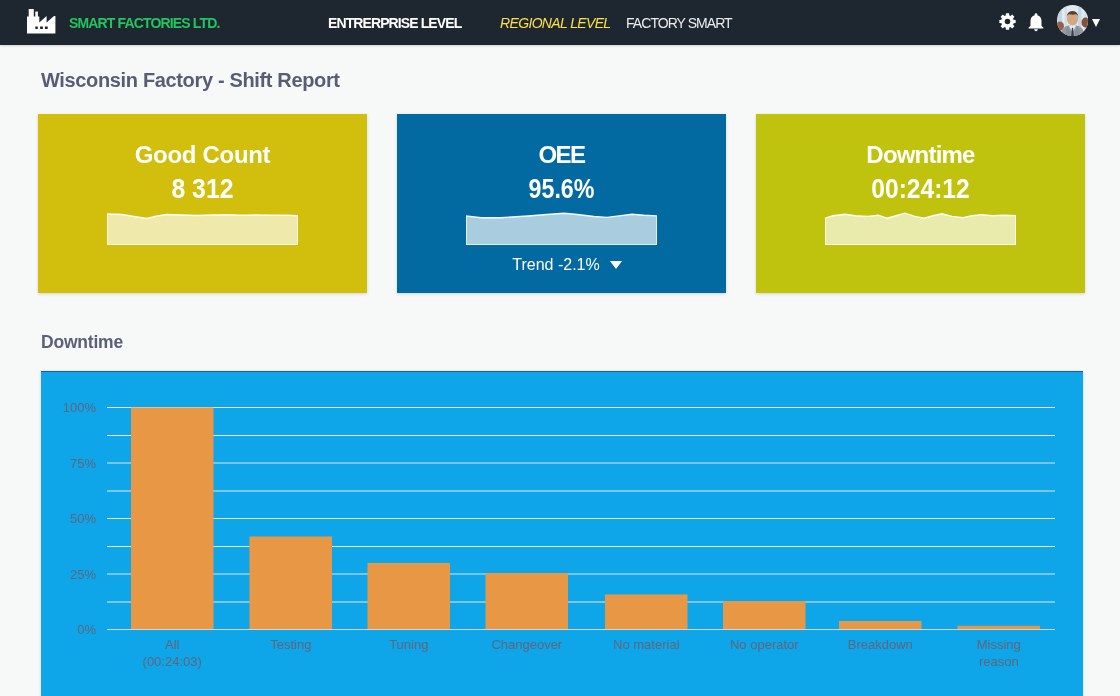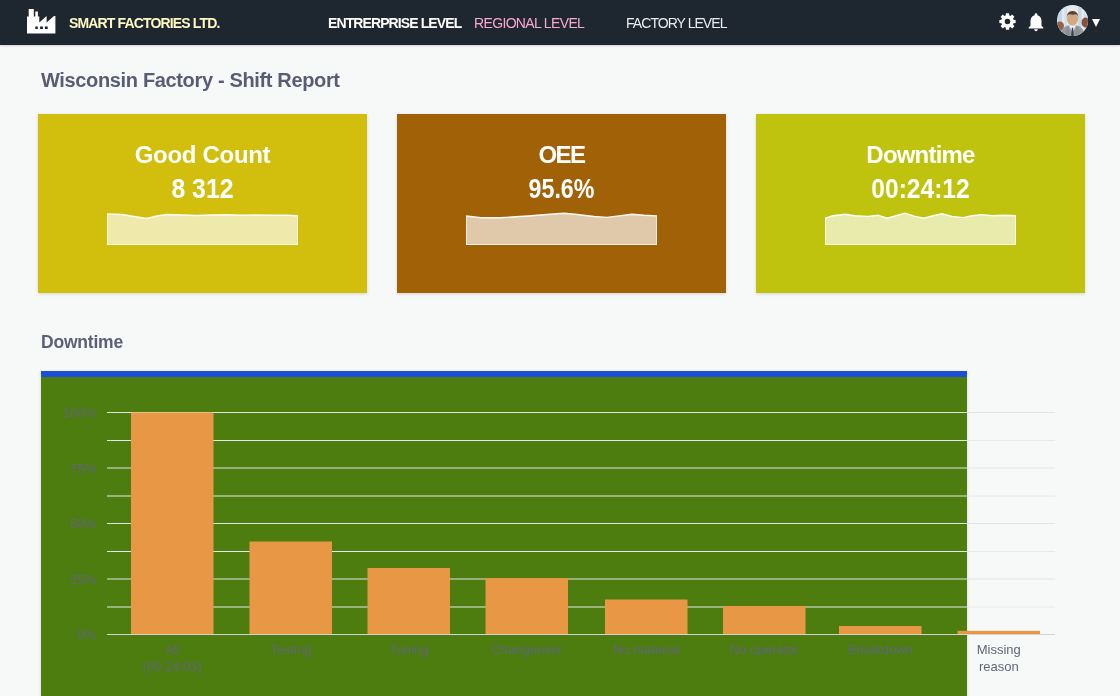--- a/index.html
+++ b/index.html
@@ -3,66 +3,66 @@
 <meta charset="utf-8">
 <style>
   * { margin:0; padding:0; box-sizing:border-box; }
   html,body { width:1120px; height:696px; overflow:hidden; }
   body { font-family:"Liberation Sans", sans-serif; background:#F7F9F9; position:relative; }
 
   
   .hdr { position:absolute; left:0; top:0; width:1120px; height:45px; background:#1E2630;
          box-shadow:0 1px 2px rgba(0,0,0,0.15); }
   .logo { position:absolute; left:27px; top:9px; }
-  .brand { position:absolute; left:69px; top:0; height:45px; line-height:46px; color:#fef9c3;
+  .brand { position:absolute; left:69px; top:0; height:45px; line-height:46px; color:#22c55e;
            font-size:14px; font-weight:bold; letter-spacing:-0.85px; }
   .nav { position:absolute; top:0; height:45px; line-height:46px; color:#fff; font-size:14px; letter-spacing:-0.65px; }
   .nav.b { font-weight:bold; }
   .hicon { position:absolute; top:0; }
   .caret-h { position:absolute; left:1092px; top:18.5px; width:0; height:0;
              border-left:4px solid transparent; border-right:4px solid transparent;
              border-top:8px solid #fff; }
 
   
   .h1 { position:absolute; left:41px; top:69px; font-size:20px; font-weight:bold; color:#595C74;
         letter-spacing:-0.35px; }
 
   
   .card { position:absolute; top:114px; width:329px; height:179px; color:#fff; text-align:center;
           box-shadow:0 1px 3px rgba(0,0,0,0.15); }
   .c1 { left:38px;  background:#D2BE0D; }
-  .c2 { left:397px; background:#a16207; }
+  .c2 { left:397px; background:#0369a1; }
   .c3 { left:756px; background:#BFC30E; }
   .ct { position:absolute; left:0; width:100%; top:27px; font-size:24px; font-weight:bold; letter-spacing:-0.3px; }
   .cn { position:absolute; left:0; width:100%; top:60px; font-size:27px; font-weight:bold; }
   .spark { position:absolute; left:69px; top:98px; }
   .trend { position:absolute; left:0; width:100%; top:141.5px; font-size:16px; padding-left:11px; }
   .tcar { display:inline-block; width:0; height:0; border-left:6px solid transparent;
           border-right:6px solid transparent; border-top:8px solid #fff; margin-left:10px;
           vertical-align:1px; }
 
   
   .h2 { position:absolute; left:41px; top:332px; font-size:17.5px; font-weight:bold; color:#5C5F77; letter-spacing:-0.2px; }
-  .chartcard { position:absolute; left:41px; top:370.5px; width:926px; height:326px;
-               background:#4d7c0f; border-top:6px solid #1d4ed8; box-shadow:0 1px 3px rgba(0,0,0,0.15); }
+  .chartcard { position:absolute; left:41px; top:370.5px; width:1042px; height:326px;
+               background:#0ea5e9; border-top:1px solid #1d4ed8; box-shadow:0 1px 3px rgba(0,0,0,0.15); }
 </style>
 </head>
 <body>
 
 <div class="hdr">
   <svg class="logo" width="29" height="25" viewBox="0 0 29 25">
     <path fill="#fff" d="M0,24.5 L0,7.5 L1.7,7.5 L1.7,0 L6.8,0 L6.8,7.5 L8.3,7.5 L8.3,2.5 L10.9,2.5 L10.9,7.5 L12.3,7.5 L12.3,13.4 L19.6,7.0 L19.6,13.4 L27.0,7.0 L28.4,7.0 L28.4,24.5 Z"></path>
     <rect x="8.3" y="17.5" width="2.5" height="2.5" fill="#1E2630"></rect>
     <rect x="13.1" y="17.5" width="2.8" height="2.5" fill="#1E2630"></rect>
     <rect x="17.9" y="17.5" width="2.8" height="2.5" fill="#1E2630"></rect>
   </svg>
   <div class="brand">SMART FACTORIES LTD.</div>
   <div class="nav b" style="left:328px; letter-spacing:-0.9px;">ENTRERPRISE LEVEL</div>
-  <div class="nav" style="left:474px; color:#f9a8d4;">REGIONAL LEVEL</div>
-  <div class="nav" style="left:626px; letter-spacing:-0.95px; color:#ECEEF1;">FACTORY LEVEL</div>
+  <div class="nav" style="left:500px; color:#fde047;font-style:italic;">REGIONAL LEVEL</div>
+  <div class="nav" style="left:626px; letter-spacing:-0.95px; color:#ECEEF1;">FACTORY SMART</div>
   <svg class="hicon" style="left:999px; top:13px;" width="17" height="17" viewBox="0 0 17 17">
     <path fill="#fff" fill-rule="evenodd" d="M6.92,0.35 10.08,0.35 10.34,2.48 11.46,2.94 13.14,1.62 15.38,3.86 14.06,5.54 14.52,6.66 16.65,6.92 16.65,10.08 14.52,10.34 14.06,11.46 15.38,13.14 13.14,15.38 11.46,14.06 10.34,14.52 10.08,16.65 6.92,16.65 6.66,14.52 5.54,14.06 3.86,15.38 1.62,13.14 2.94,11.46 2.48,10.34 0.35,10.08 0.35,6.92 2.48,6.66 2.94,5.54 1.62,3.86 3.86,1.62 5.54,2.94 6.66,2.48Z M8.5,11.3 a2.8,2.8 0 1,0 0,-5.6 a2.8,2.8 0 1,0 0,5.6 Z"></path>
   </svg>
   <svg class="hicon" style="left:1025px; top:11px;" width="22" height="22" viewBox="0 0 24 24">
     <path fill="#fff" d="M12 22c1.1 0 2-.9 2-2h-4c0 1.1.9 2 2 2zm6-6v-5c0-3.07-1.63-5.64-4.5-6.32V4c0-.83-.67-1.5-1.5-1.5s-1.5.67-1.5 1.5v.68C7.64 5.36 6 7.92 6 11v5l-2 2v1h16v-1l-2-2z"></path>
   </svg>
   <svg class="hicon" style="left:1057px; top:5px;" width="31" height="31" viewBox="0 0 31 31">
     <defs>
         <clipPath id="av">
           <circle cx="15.5" cy="15.5" r="15.5"></circle>
@@ -97,20 +97,21 @@
     <polygon points="0,2 15,2.5 30,5 40,6.5 50,4 60,2.5 75,3 90,3.5 105,3 120,2.8 135,3.2 150,3 165,3.3 178,3.1 191,3.8 191,33 0,33" fill="rgba(255,255,255,0.66)" stroke="rgba(255,255,255,0.95)" stroke-width="1.4"></polygon>
   </svg>
 </div>
 
 <div class="card c2">
   <div class="ct" style="letter-spacing:-1.5px;">OEE</div>
   <div class="cn" style="transform:scaleX(0.86);">95.6%</div>
   <svg class="spark" width="191" height="33" viewBox="0 0 191 33">
     <polygon points="0,4 15,5.8 34,5.8 62,4 84,2.3 98,1.2 109,2.3 128,4.5 141,5.4 153,3.9 166,2.3 178,3.3 191,3.9 191,33 0,33" fill="rgba(255,255,255,0.66)" stroke="rgba(255,255,255,0.95)" stroke-width="1.4"></polygon>
   </svg>
+  <div class="trend">Trend -2.1%<span class="tcar"></span></div>
 </div>
 
 <div class="card c3">
   <div class="ct" style="letter-spacing:-0.8px;">Downtime</div>
   <div class="cn" style="transform:scaleX(0.91);">00:24:12</div>
   <svg class="spark" width="191" height="33" viewBox="0 0 191 33">
     <polygon points="0,6.2 8,3.8 20,2.3 30,3.8 43,4.4 53,3.2 62,6.2 71,3.8 80,1.2 90,4.4 99,6.2 108,3.8 117,1.7 127,4.4 138,5.6 147,3.8 156,2.6 168,3.8 179,3.2 191,3.8 191,33 0,33" fill="rgba(255,255,255,0.66)" stroke="rgba(255,255,255,0.95)" stroke-width="1.4"></polygon>
   </svg>
 </div>
 

